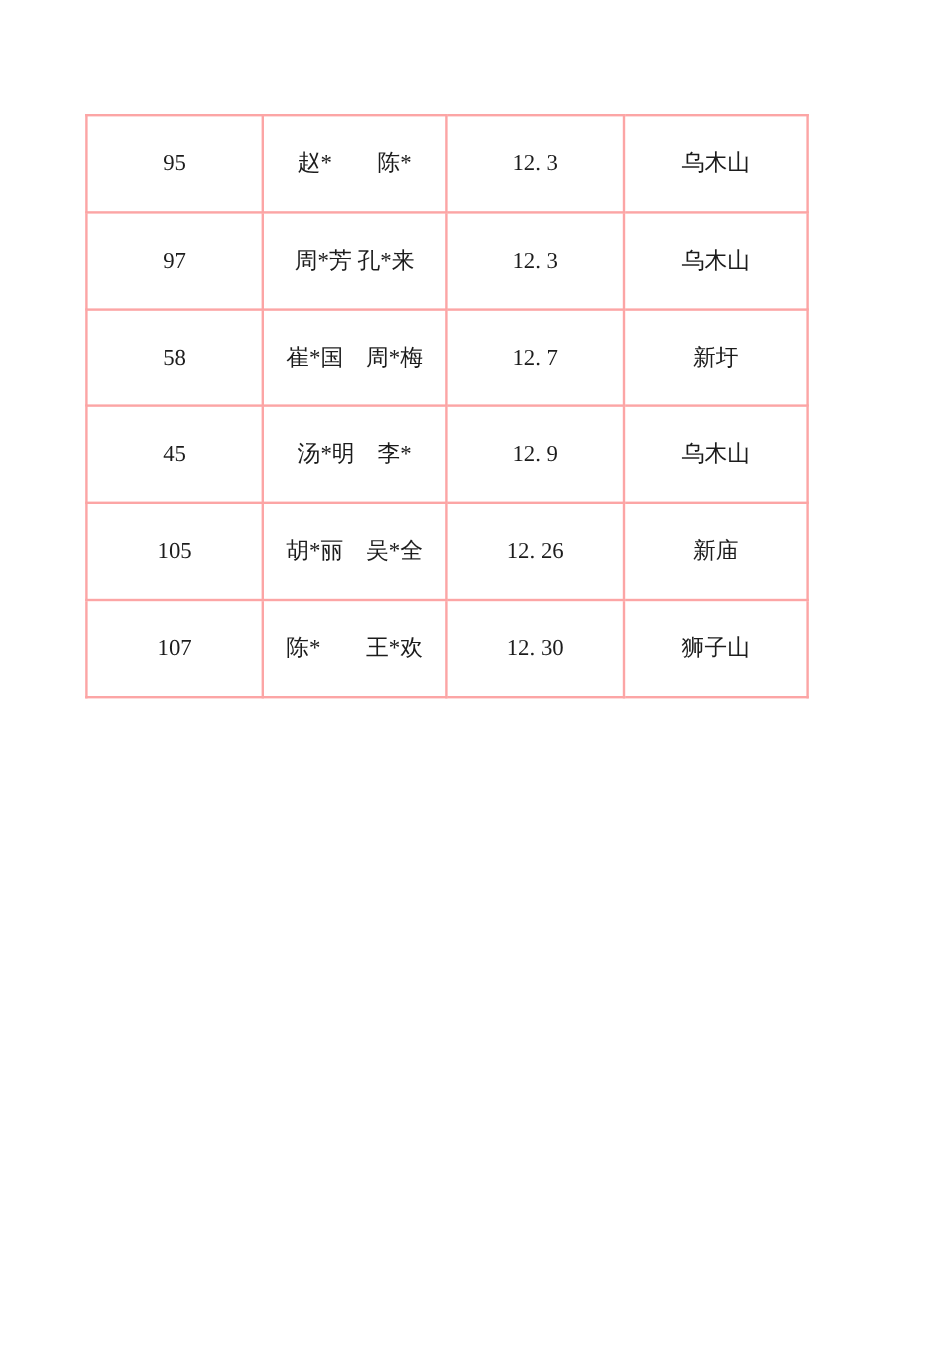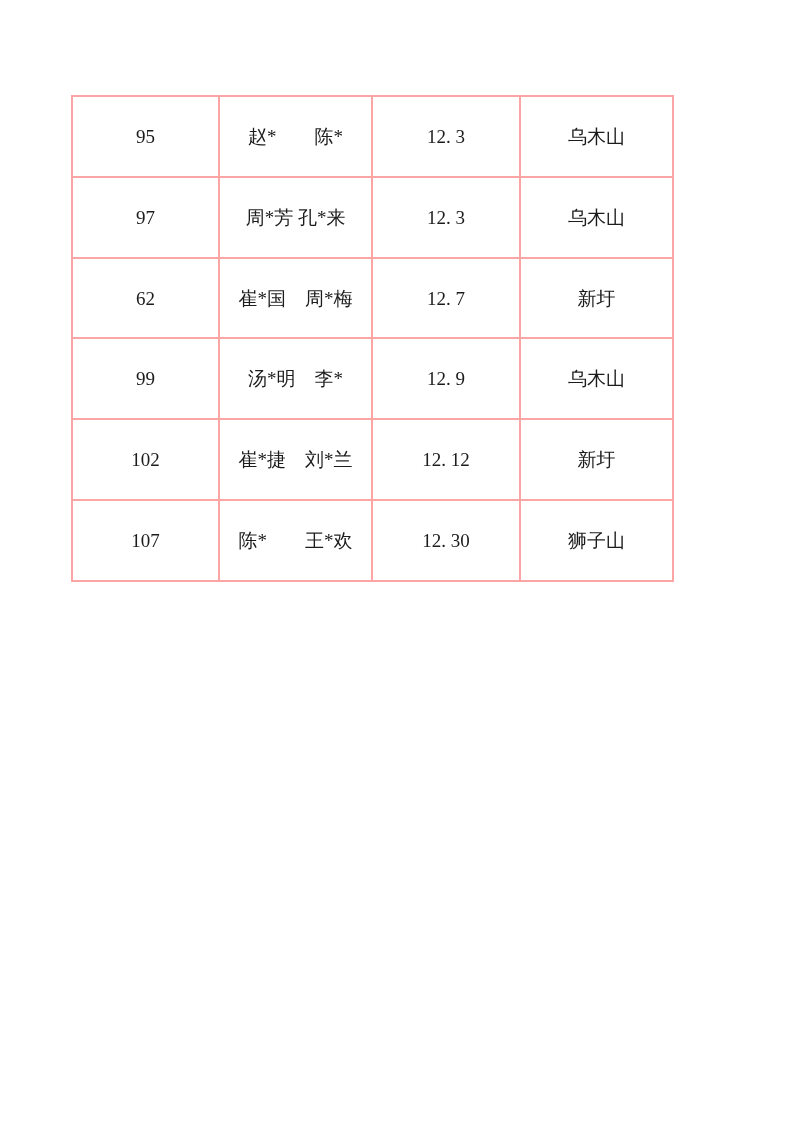--- a/index.html
+++ b/index.html
@@ -70,36 +70,36 @@
             <td>12. 3</td>
             <td>乌木山</td>
           </tr>
           <tr>
             <td>97</td>
             <td>周*芳 孔*来</td>
             <td>12. 3</td>
             <td>乌木山</td>
           </tr>
           <tr>
-            <td>62</td>
+            <td>58</td>
             <td>崔*国　周*梅</td>
             <td>12. 7</td>
             <td>新圩</td>
           </tr>
           <tr>
-            <td>99</td>
+            <td>45</td>
             <td>汤*明　李*</td>
             <td>12. 9</td>
             <td>乌木山</td>
           </tr>
           <tr>
-            <td>102</td>
-            <td>崔*捷　刘*兰</td>
-            <td>12. 12</td>
-            <td>新圩</td>
+            <td>105</td>
+            <td>胡*丽　吴*全</td>
+            <td>12. 26</td>
+            <td>新庙</td>
           </tr>
           <tr>
             <td>107</td>
             <td>陈*　　王*欢</td>
             <td>12. 30</td>
             <td>狮子山</td>
           </tr>
         </tbody>
     </table>
   </div>

